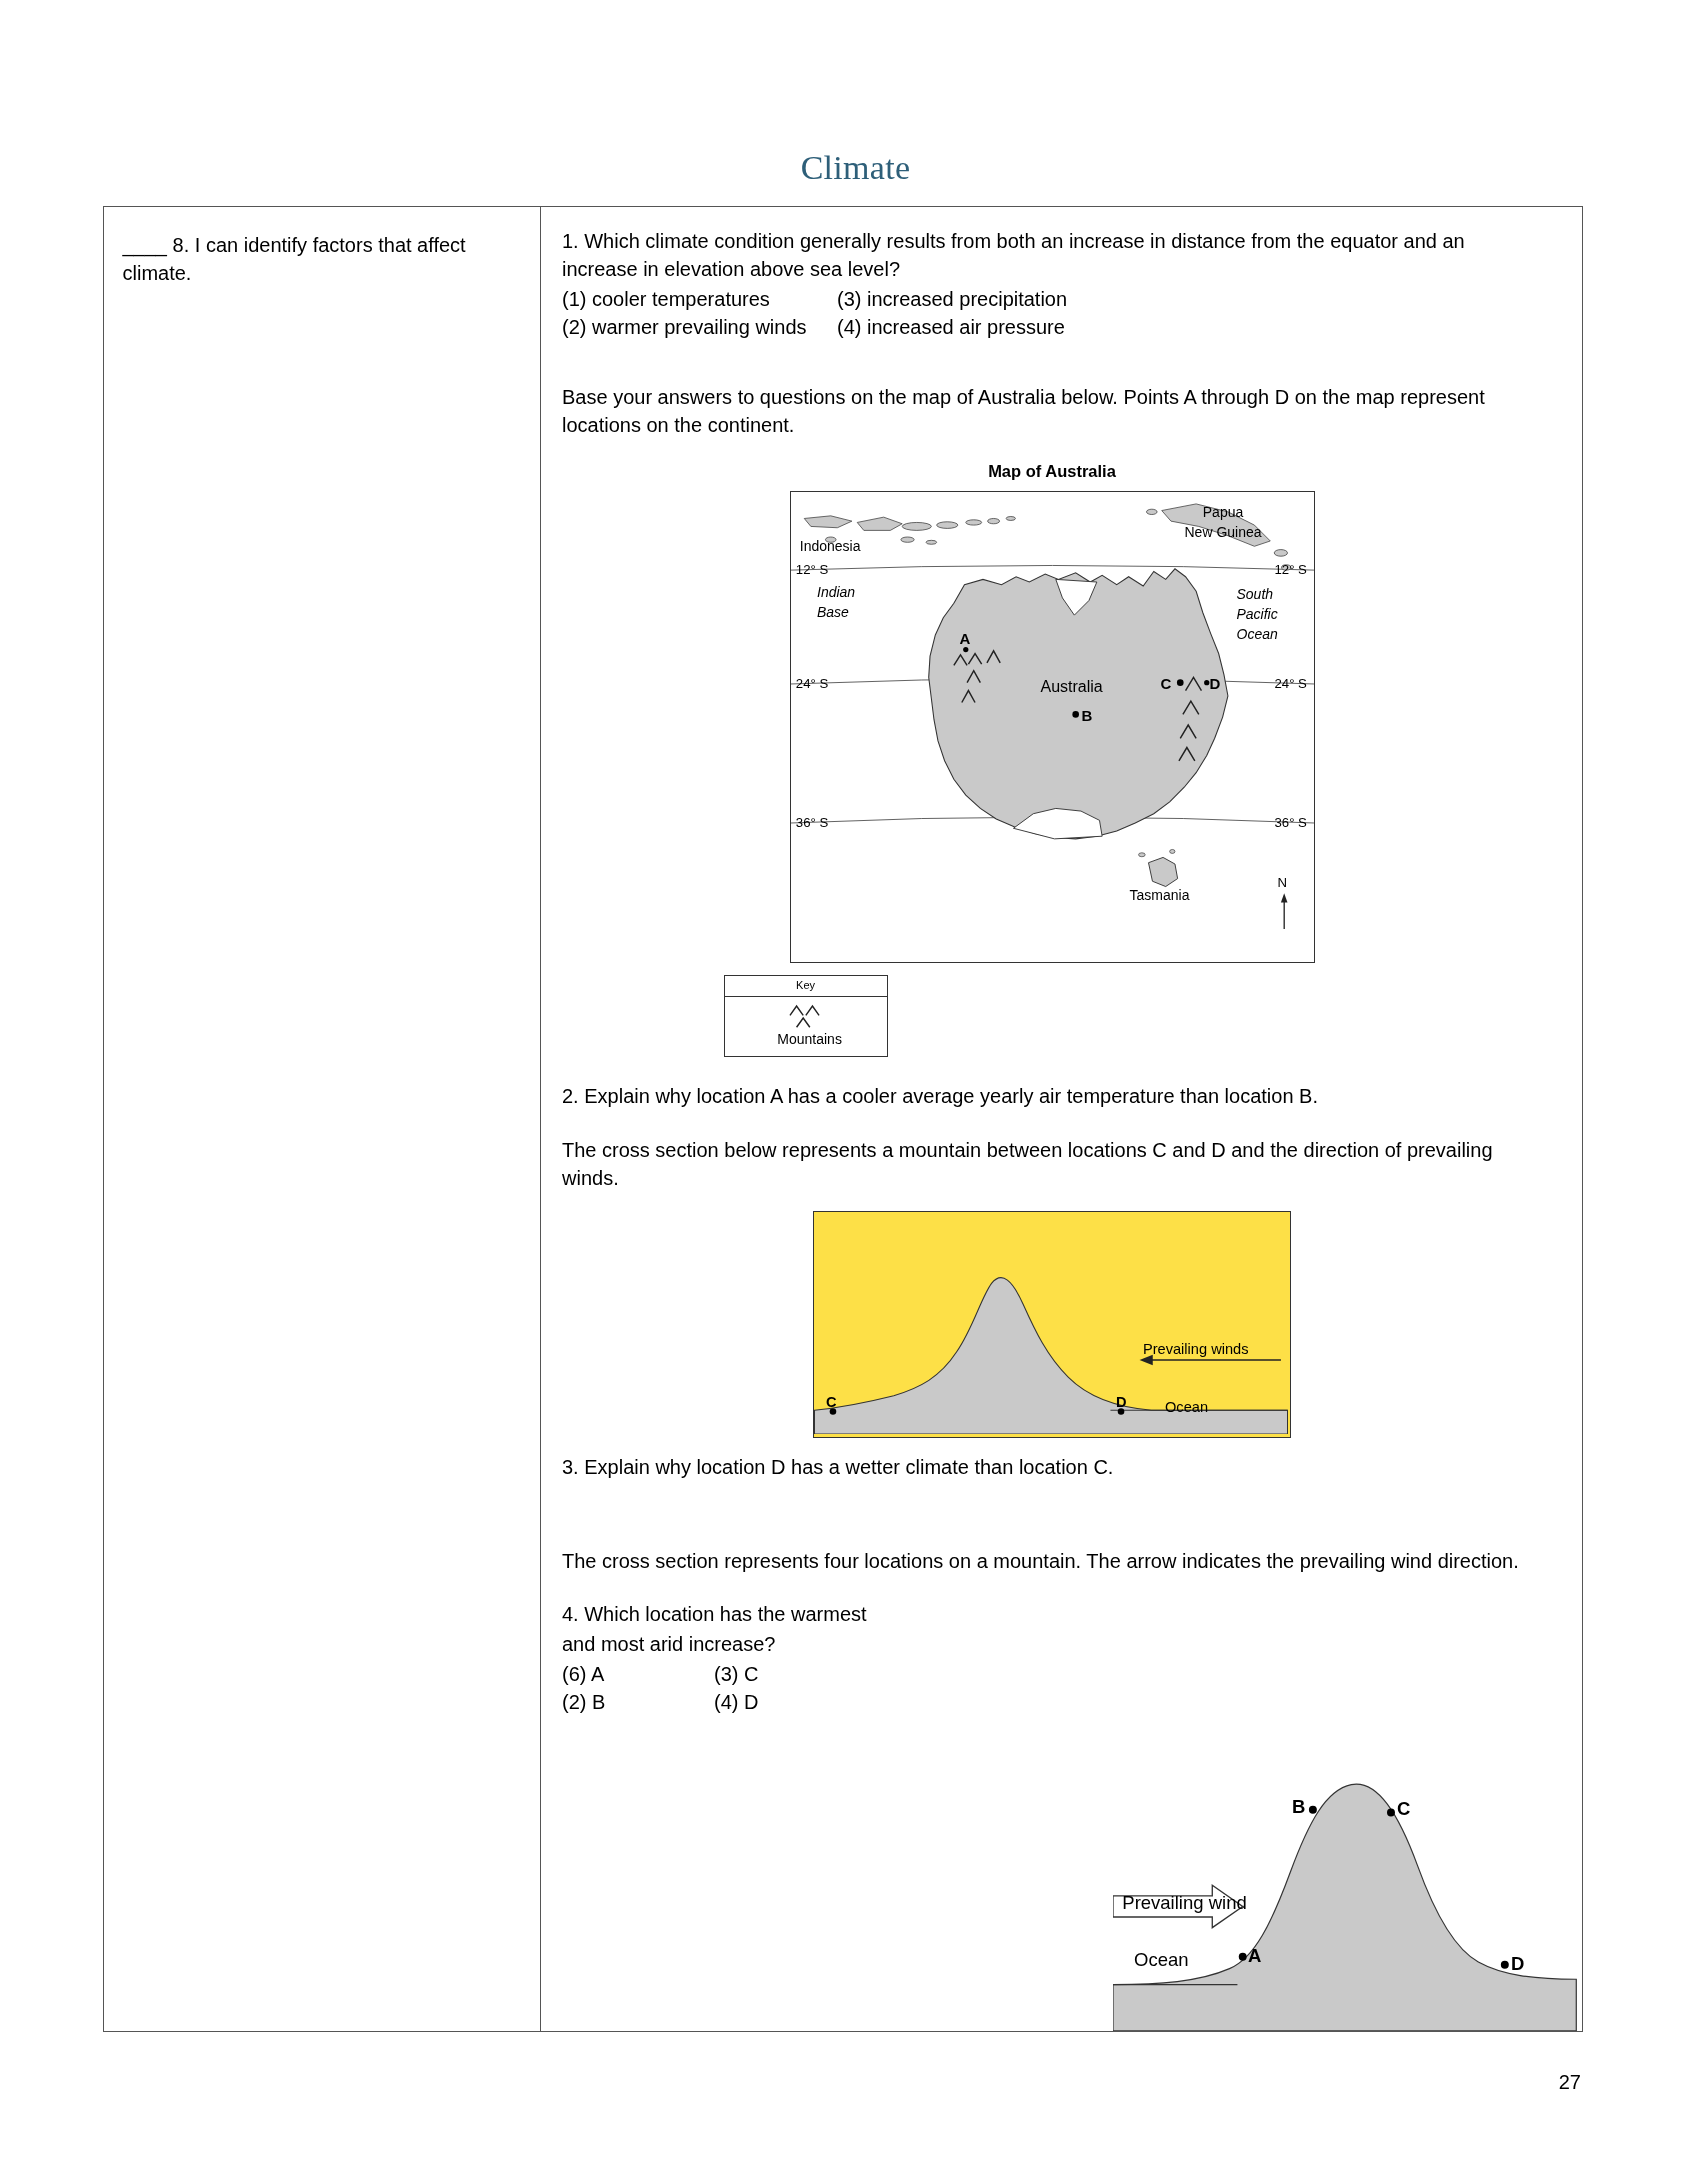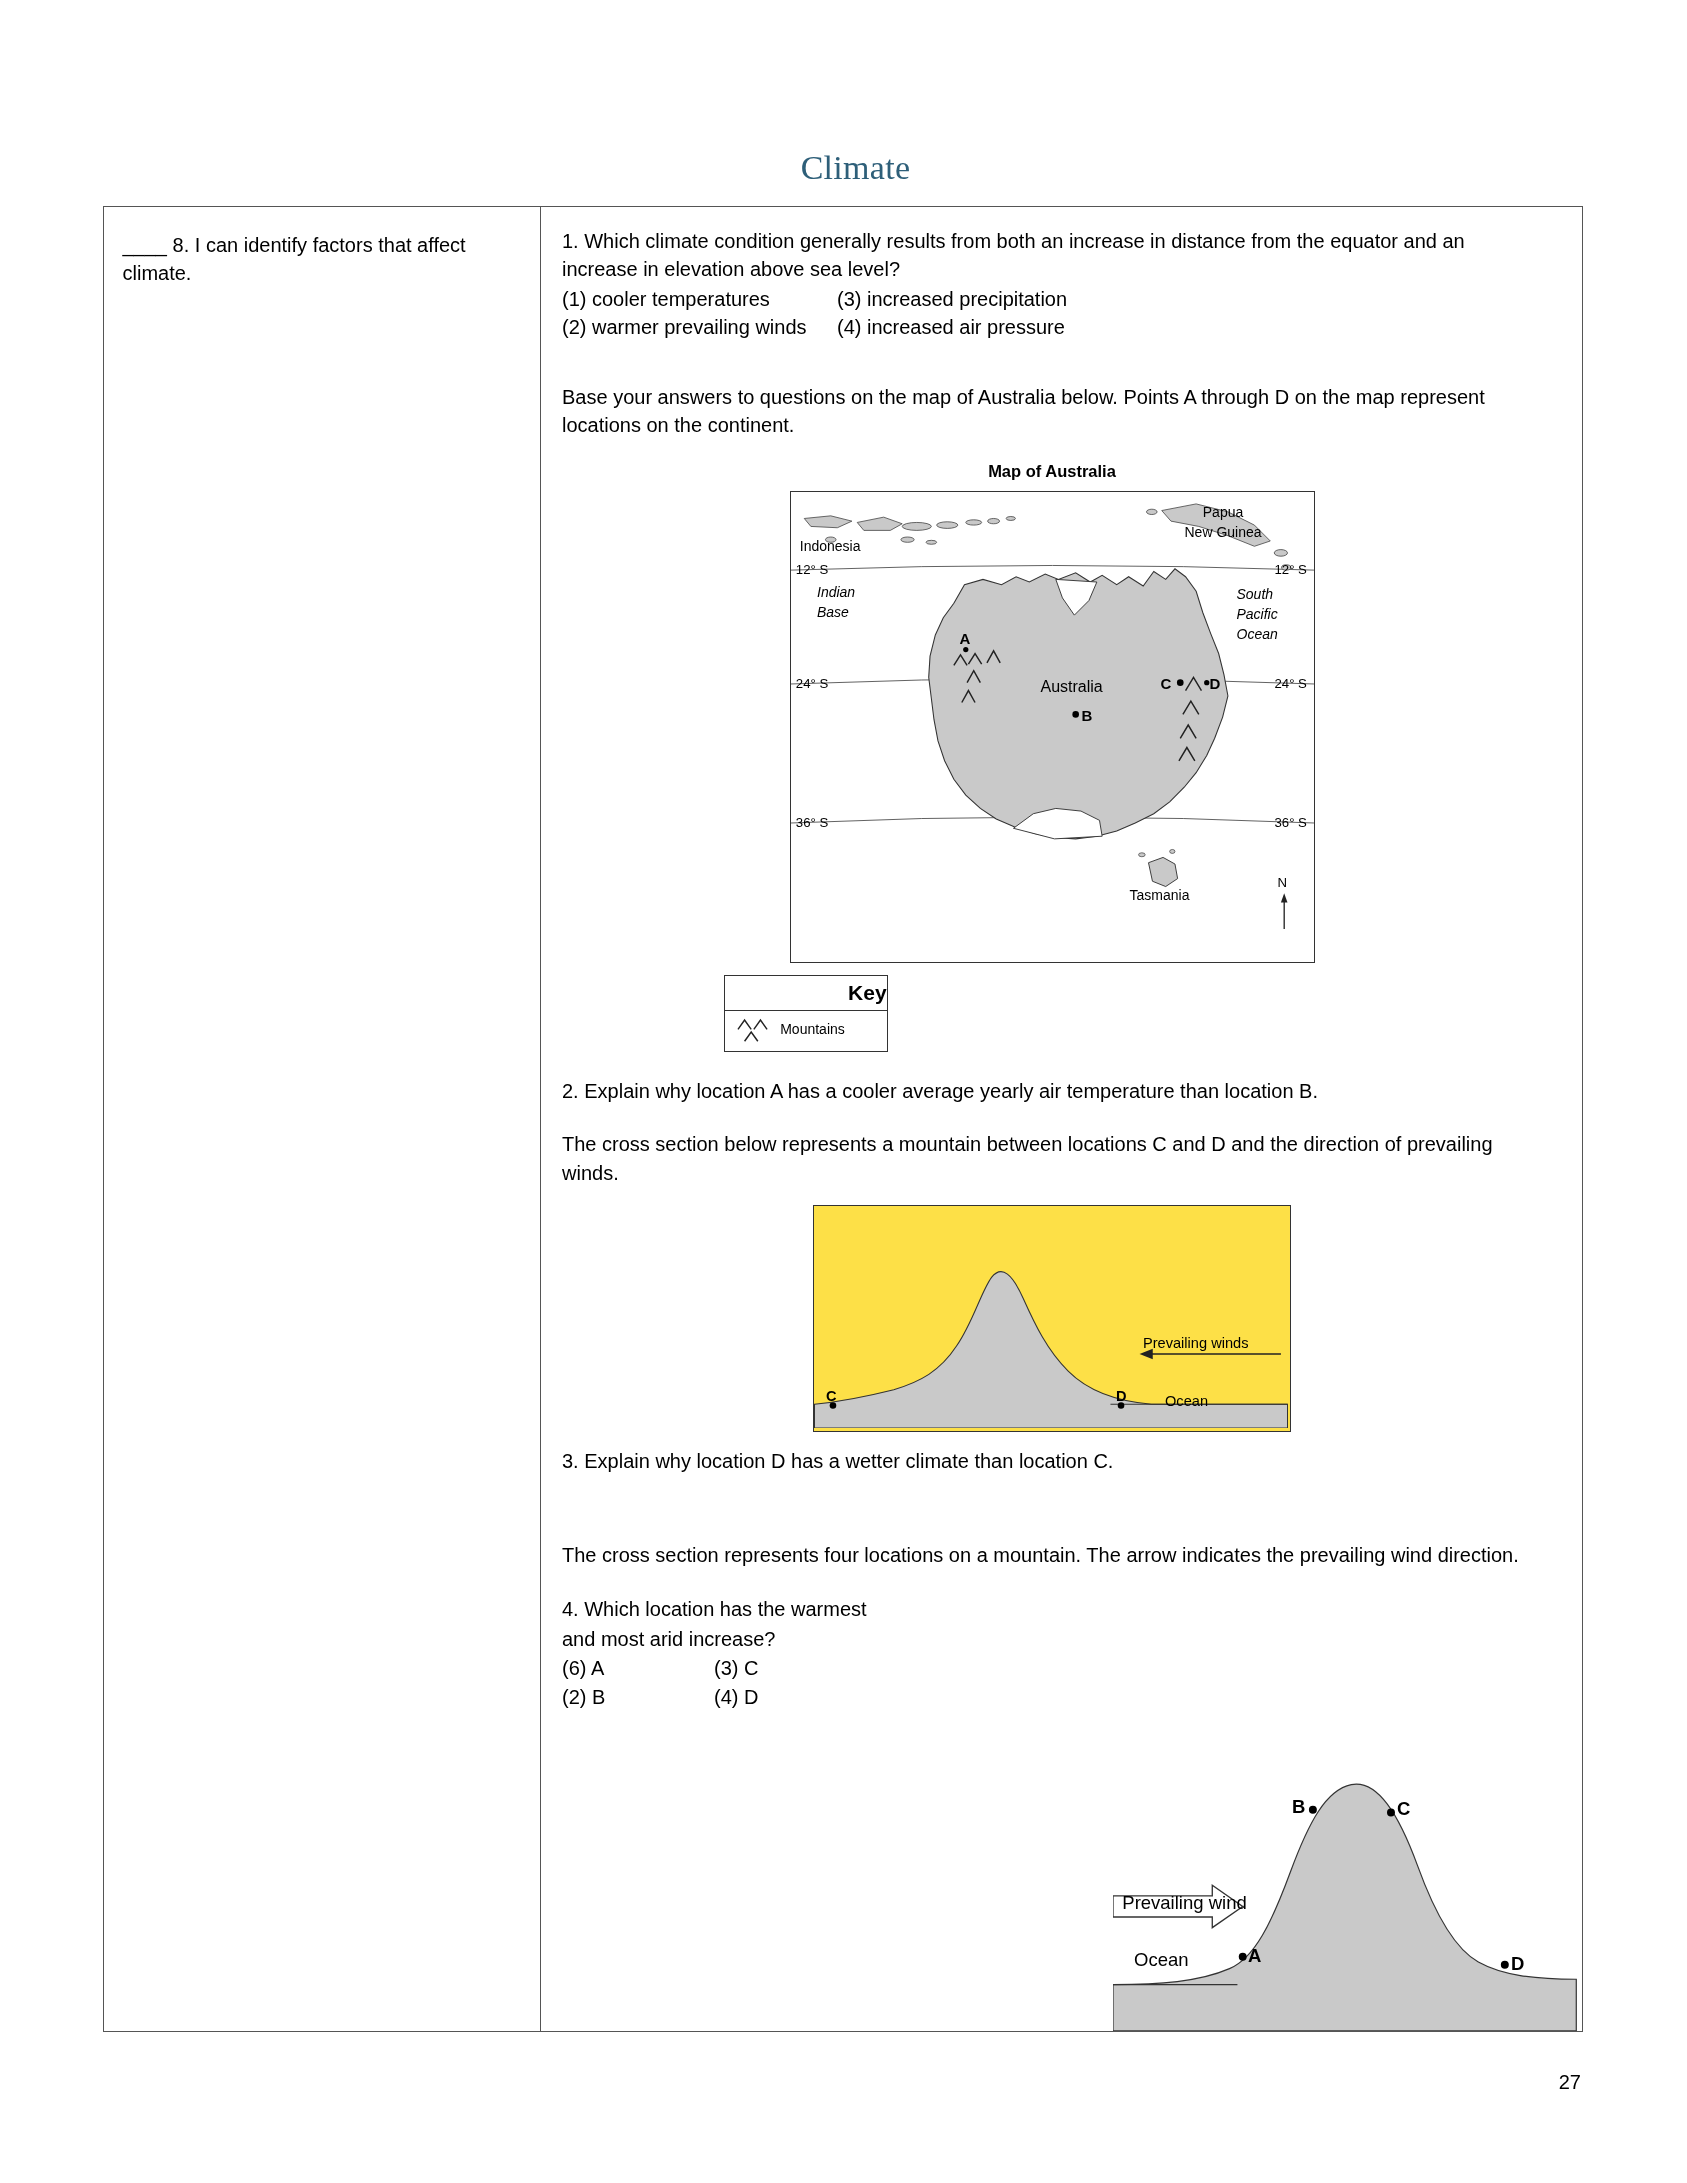--- a/index.html
+++ b/index.html
@@ -105,31 +105,32 @@
   }
   .maplabel.ital { font-style: italic; }
   .keybox {
     position: relative;
     width: 162px;
     margin: 12px 0 0 3.3px;
     border: 1.3px solid #333;
     background: #fff;
   }
   .keybox .keyhdr {
-    text-align: right;
-    font-size: 21px;
-    font-weight: bold;
+    text-align: center;
+    font-size: 11px;
+    font-weight: normal;
     border-bottom: 1.3px solid #333;
     padding: 2px 0;
   }
   .keybox .keyrow {
     display: flex;
     align-items: center;
     padding: 5.3px 6.6px 6.6px 9.3px;
     font-size: 14px;
+    flex-direction: column;
   }
 
   
   .xsec1 {
     width: 476px;
     height: 225px;
     margin: 18.5px auto 0 auto;
     border: 1.3px solid #333;
     position: relative;
     background: #fde047;

